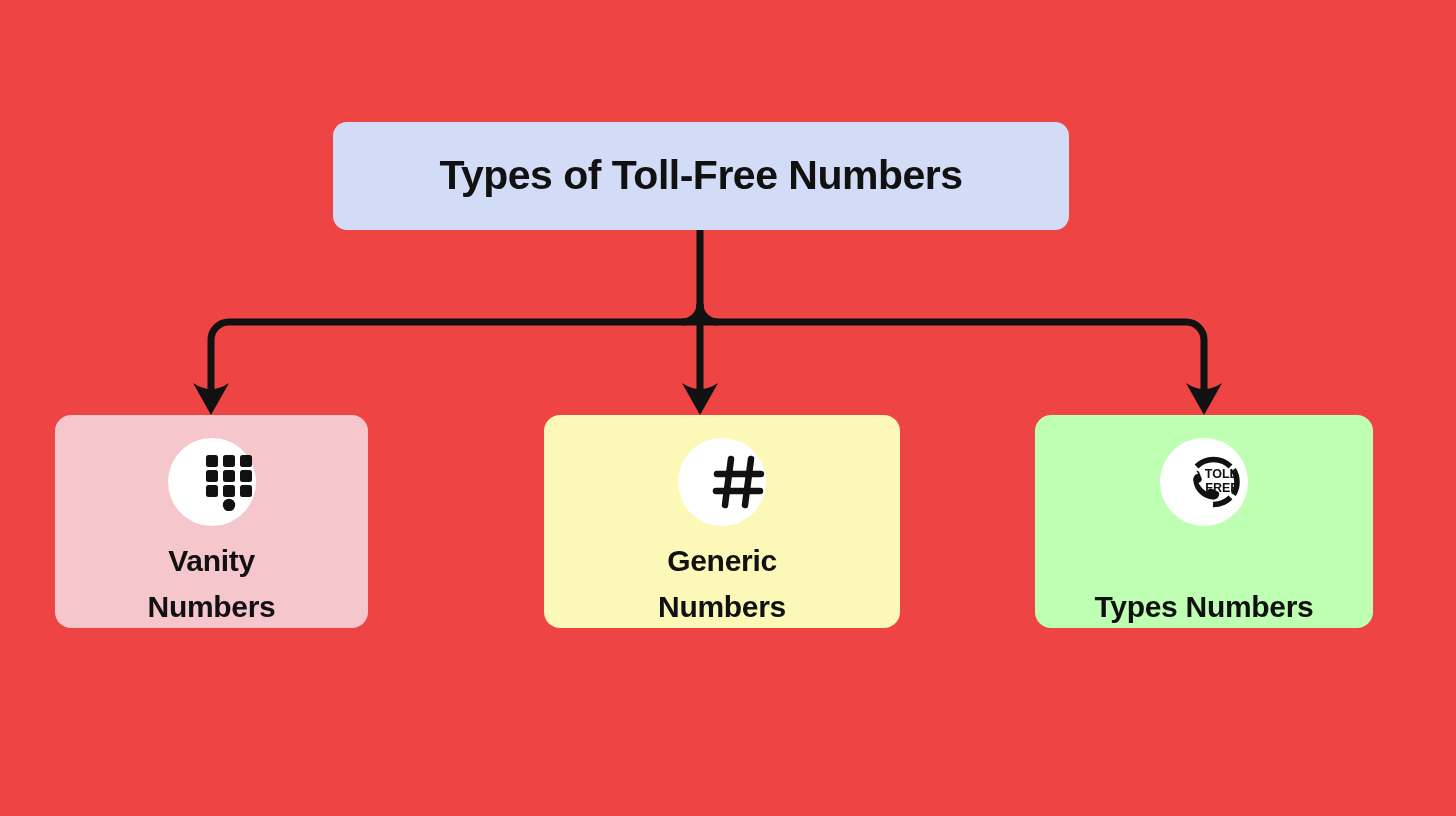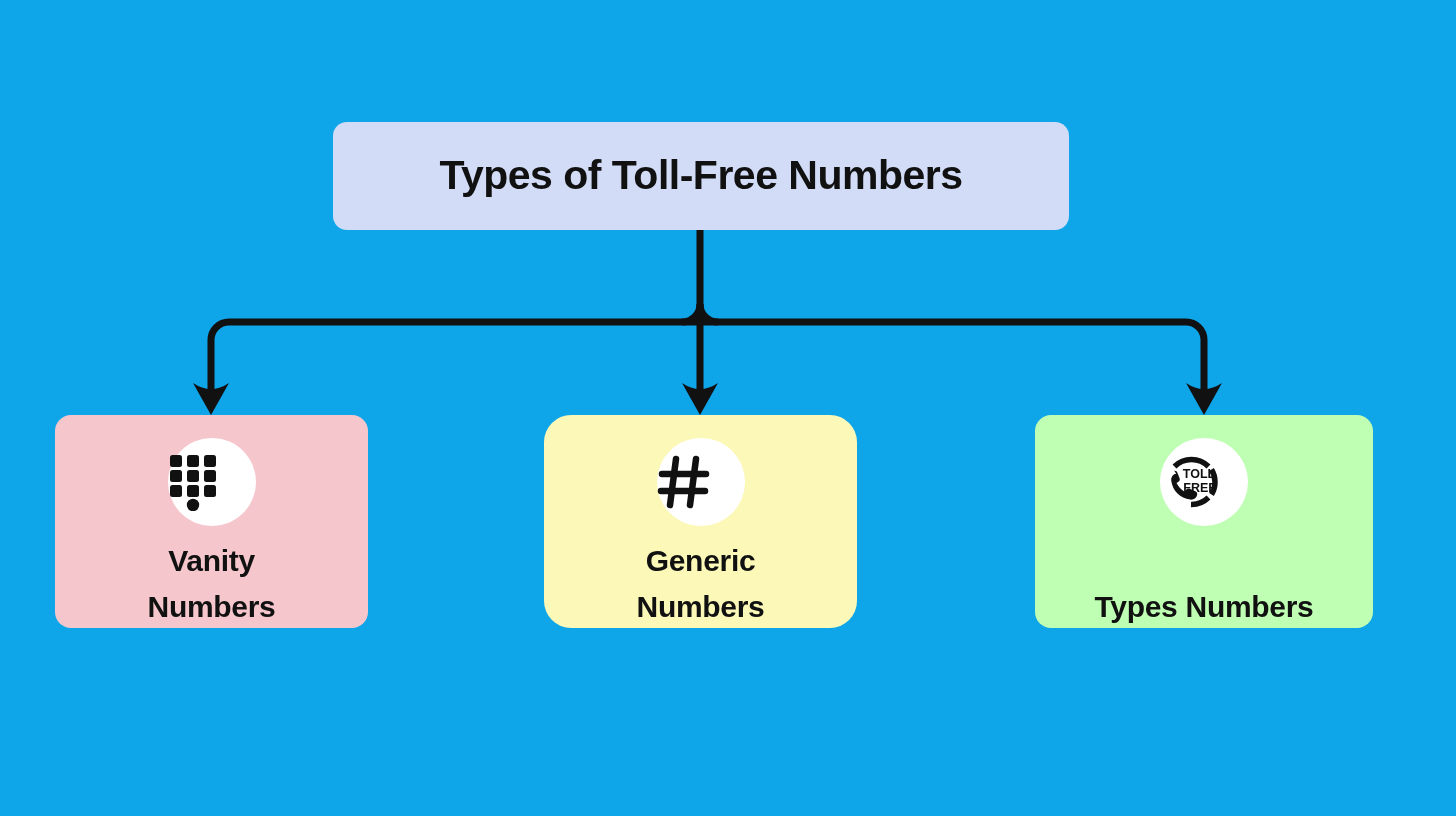--- a/index.html
+++ b/index.html
@@ -10,21 +10,21 @@
     width: 1456px;
     height: 816px;
     background: #fdf2e9;
     font-family: "Liberation Sans", sans-serif;
     overflow: hidden;
   }
   #canvas {
     position: relative;
     width: 1456px;
     height: 816px;
-    background: #0ea5e9;
+    background: #ef4444;
   }
   #connectors {
     position: absolute;
     left: 0;
     top: 0;
     width: 1456px;
     height: 816px;
     pointer-events: none;
   }
   .node {
@@ -59,40 +59,39 @@
   #node-vanity {
     left: 55px;
     top: 415px;
     width: 313px;
     height: 213px;
     background: #f5c7cc;
   }
   #node-generic {
     left: 544px;
     top: 415px;
-    width: 313px;
+    width: 356px;
     height: 213px;
     background: #fbf8b8;
-    border-radius: 27px;
   }
   #node-international {
     left: 1035px;
     top: 415px;
     width: 338px;
     height: 213px;
     background: #bfffb3;
   }
   .icon-badge {
     width: 88px;
     height: 88px;
     border-radius: 50%;
     background: #ffffff;
     display: flex;
     align-items: center;
-    justify-content: flex-start;
+    justify-content: flex-end;
     margin-bottom: 12px;
     flex: none;
   }
   .node-label {
     font-size: 30px;
     font-weight: 700;
     color: #111111;
     line-height: 46px;
     text-align: center;
     letter-spacing: -0.3px;

